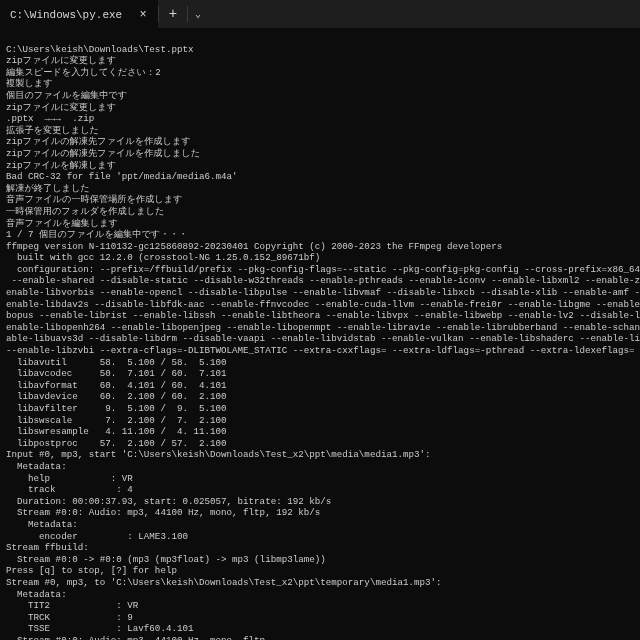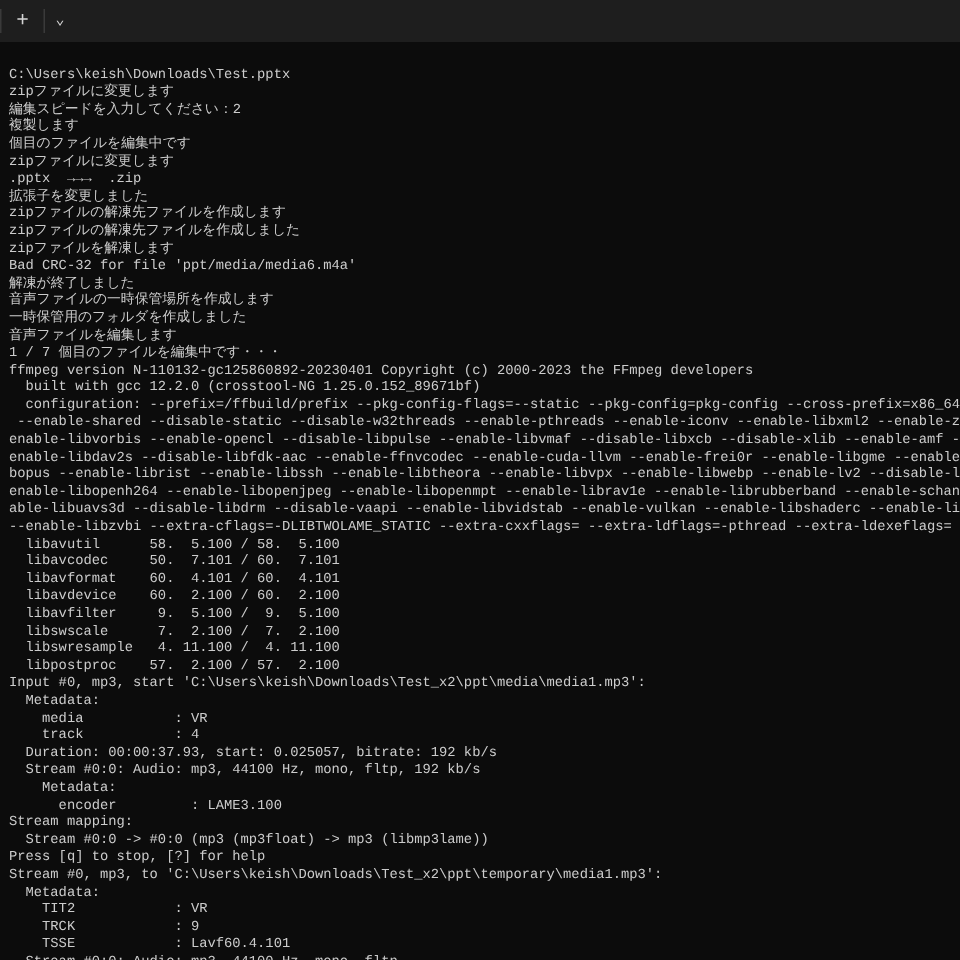--- a/index.html
+++ b/index.html
@@ -57,20 +57,24 @@
     font-size: 9.2px;
     line-height: 11.6px;
     white-space: pre;
     letter-spacing: 0px;
   }
 </style>
 </head>
 <body>
 
 <div class="titlebar">
+  <div class="tab">
+    <span class="tab-title">C:\Windows\py.exe</span>
+    <span class="tab-close">×</span>
+  </div>
   <div class="divider"></div>
   <div class="newtab">
     <span>+</span>
   </div>
   <div class="divider"></div>
   <div class="dropdown">
     <span>⌄</span>
   </div>
 </div>
 
@@ -105,27 +109,27 @@
 <span>  libavutil      58.  5.100 / 58.  5.100</span>
 <span>  libavcodec     50.  7.101 / 60.  7.101</span>
 <span>  libavformat    60.  4.101 / 60.  4.101</span>
 <span>  libavdevice    60.  2.100 / 60.  2.100</span>
 <span>  libavfilter     9.  5.100 /  9.  5.100</span>
 <span>  libswscale      7.  2.100 /  7.  2.100</span>
 <span>  libswresample   4. 11.100 /  4. 11.100</span>
 <span>  libpostproc    57.  2.100 / 57.  2.100</span>
 <span>Input #0, mp3, start 'C:\Users\keish\Downloads\Test_x2\ppt\media\media1.mp3':</span>
 <span>  Metadata:</span>
-<span>    media           : VR</span>
+<span>    help           : VR</span>
 <span>    track           : 4</span>
 <span>  Duration: 00:00:37.93, start: 0.025057, bitrate: 192 kb/s</span>
 <span>  Stream #0:0: Audio: mp3, 44100 Hz, mono, fltp, 192 kb/s</span>
 <span>    Metadata:</span>
 <span>      encoder         : LAME3.100</span>
-<span>Stream mapping:</span>
+<span>Stream ffbuild:</span>
 <span>  Stream #0:0 -&gt; #0:0 (mp3 (mp3float) -&gt; mp3 (libmp3lame))</span>
 <span>Press [q] to stop, [?] for help</span>
 <span>Stream #0, mp3, to 'C:\Users\keish\Downloads\Test_x2\ppt\temporary\media1.mp3':</span>
 <span>  Metadata:</span>
 <span>    TIT2            : VR</span>
 <span>    TRCK            : 9</span>
 <span>    TSSE            : Lavf60.4.101</span>
 <span>  Stream #0:0: Audio: mp3, 44100 Hz, mono, fltp</span>
 
 

